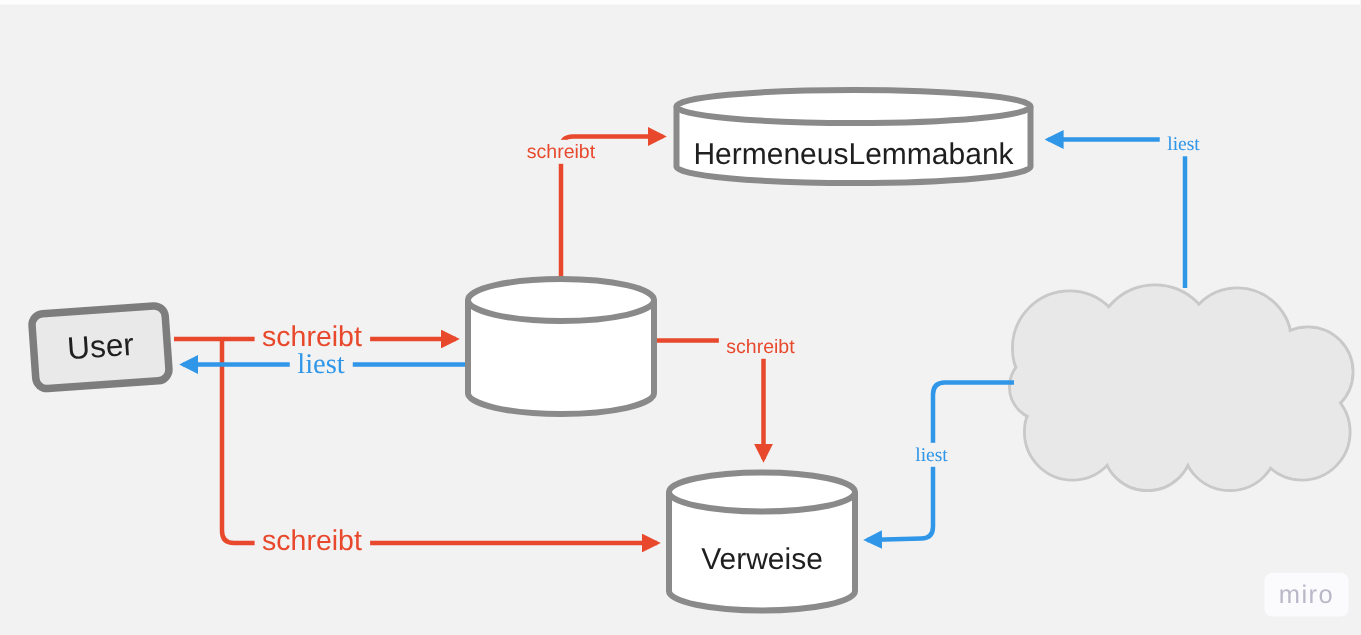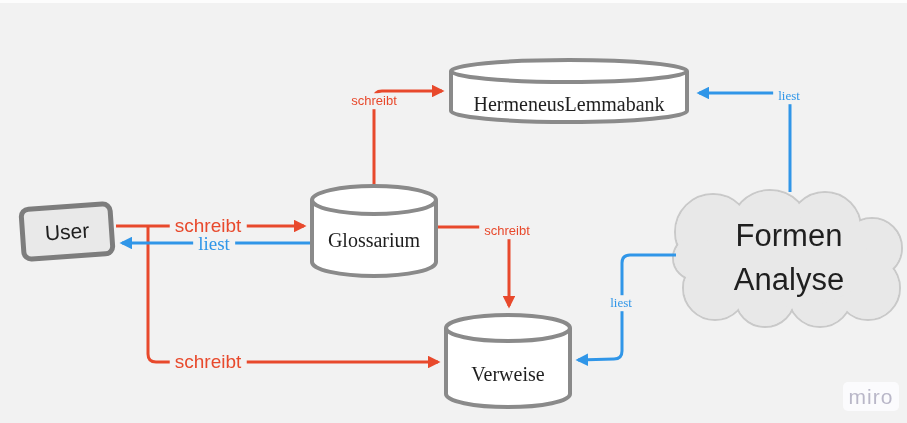--- a/index.html
+++ b/index.html
@@ -7,34 +7,34 @@
     --userfill:#e9e9e9; --cloudfill:#e8e8e8; --cloudborder:#c9c9c9;
     --text:#1f1f1f; --bg:#f2f2f2; --mirotext:#b9b7c8; --mirobg:#fbfbfd;
   }
   *{margin:0;padding:0;box-sizing:border-box;}
   html,body{width:907px;height:423px;overflow:hidden;}
   body{font-family:"Liberation Sans",sans-serif;background:var(--bg);position:relative;}
   .canvas{position:absolute;left:0;top:0;width:907px;height:423px;background:var(--bg);}
   .edge-top-strip{position:absolute;left:0;top:0;width:907px;height:3px;background:#fdfdfd;}
   svg.layer{position:absolute;left:0;top:0;width:907px;height:423px;}
   .node-label{position:absolute;transform:translate(-50%,-50%);color:var(--text);
-    font-size:20px;white-space:nowrap;text-align:center;font-family:Liberation Serif, serif;}
+    font-size:20px;white-space:nowrap;text-align:center;}
   .edge-label{position:absolute;transform:translate(-50%,-50%);background:var(--bg);
     padding:0 5px;white-space:nowrap;line-height:1.2;}
   .edge-label.red{color:var(--red);text-align:right;} .edge-label.blue{color:var(--blue);font-family:Liberation Serif, serif;}
   .lbl-big{font-size:19px;} .lbl-small{font-size:13px;}
   .user-box{position:absolute;left:20px;top:204px;width:94px;height:55px;
     background:var(--userfill);border:5px solid #7d7d7d;border-radius:10px;
     transform:rotate(-4deg);display:flex;align-items:center;justify-content:center;}
   .user-box .txt{color:var(--text);font-size:21px;}
   .cloud-text{position:absolute;left:789px;top:258px;transform:translate(-50%,-50%);
     color:var(--text);font-size:31px;line-height:44px;text-align:center;white-space:nowrap;}
   .miro-badge{position:absolute;left:843px;top:382px;width:56px;height:29px;
     background:var(--mirobg);border-radius:5px;display:flex;align-items:center;
-    justify-content:center;color:var(--mirotext);font-size:21px;letter-spacing:1px;}
+    justify-content:center;color:var(--mirotext);font-size:17px;letter-spacing:1px;}
   .mred{fill:var(--red);} .mblue{fill:var(--blue);}
   .cyl-body{fill:var(--shapefill);stroke:var(--shapeborder);stroke-width:4;}
   .cyl-arc{fill:none;stroke:var(--shapeborder);stroke-width:4;}
   .edge-red{fill:none;stroke:var(--red);stroke-width:3;}
   .edge-blue{fill:none;stroke:var(--blue);stroke-width:3;}
   .cloud-bump{fill:var(--cloudfill);stroke:var(--cloudborder);stroke-width:2;}
   .cloud-fillonly{fill:var(--cloudfill);stroke:none;}
 </style>
 </head>
 <body>
@@ -97,27 +97,22 @@
     <g>
       <path class="cyl-body" d="M 446 328 A 62 13 0 0 1 570 328 L 570 394 A 62 13 0 0 1 446 394 Z"></path>
       <path class="cyl-arc" d="M 446 328 A 62 13 0 0 0 570 328"></path>
     </g>
   </svg>
 
   <div class="user-box">
     <span class="txt">User</span>
   </div>
 
-  <div class="node-label" style="left:374px;top:240px;">Glossarium</div>
   <div class="node-label" style="left:569px;top:104px;">HermeneusLemmabank</div>
   <div class="node-label" style="left:508px;top:374px;text-align:center;">Verweise</div>
-  <div class="cloud-text">
-    <div>Formen</div>
-    <div>Analyse</div>
-  </div>
 
   <div class="edge-label red lbl-big" style="left:208px;top:226px;">schreibt</div>
   <div class="edge-label blue lbl-big" style="left:214px;top:244px;">liest</div>
   <div class="edge-label red lbl-big" style="left:208px;top:362px;">schreibt</div>
   <div class="edge-label red lbl-small" style="left:374px;top:101px;">schreibt</div>
   <div class="edge-label red lbl-small" style="left:507px;top:231px;">schreibt</div>
   <div class="edge-label blue lbl-small" style="left:789px;top:96px;">liest</div>
   <div class="edge-label blue lbl-small" style="left:621px;top:303px;">liest</div>
 
   <div class="miro-badge">

